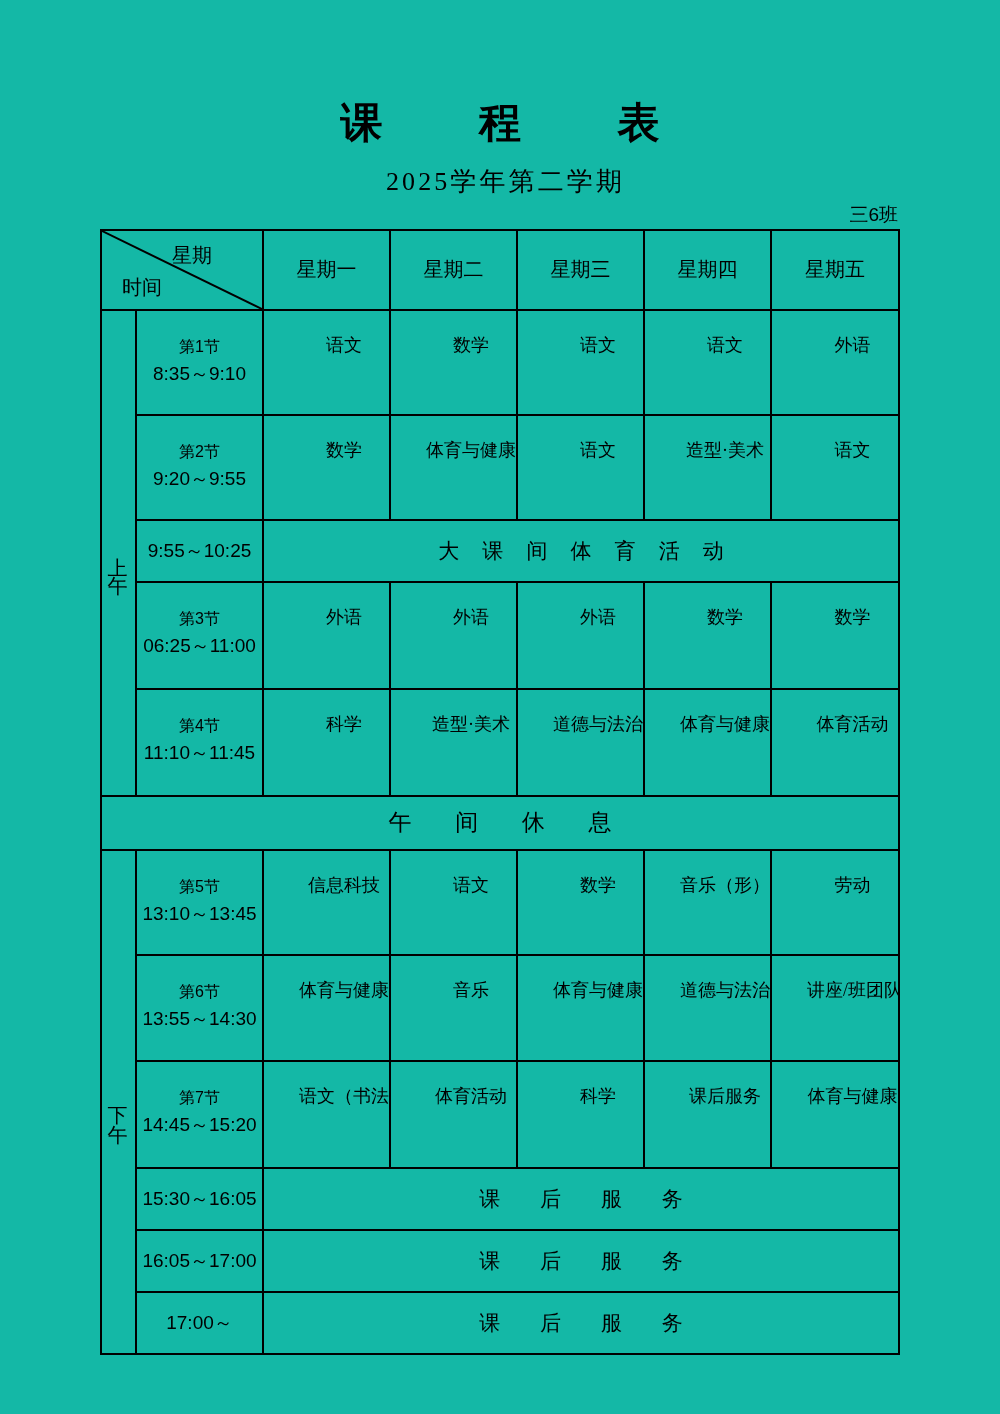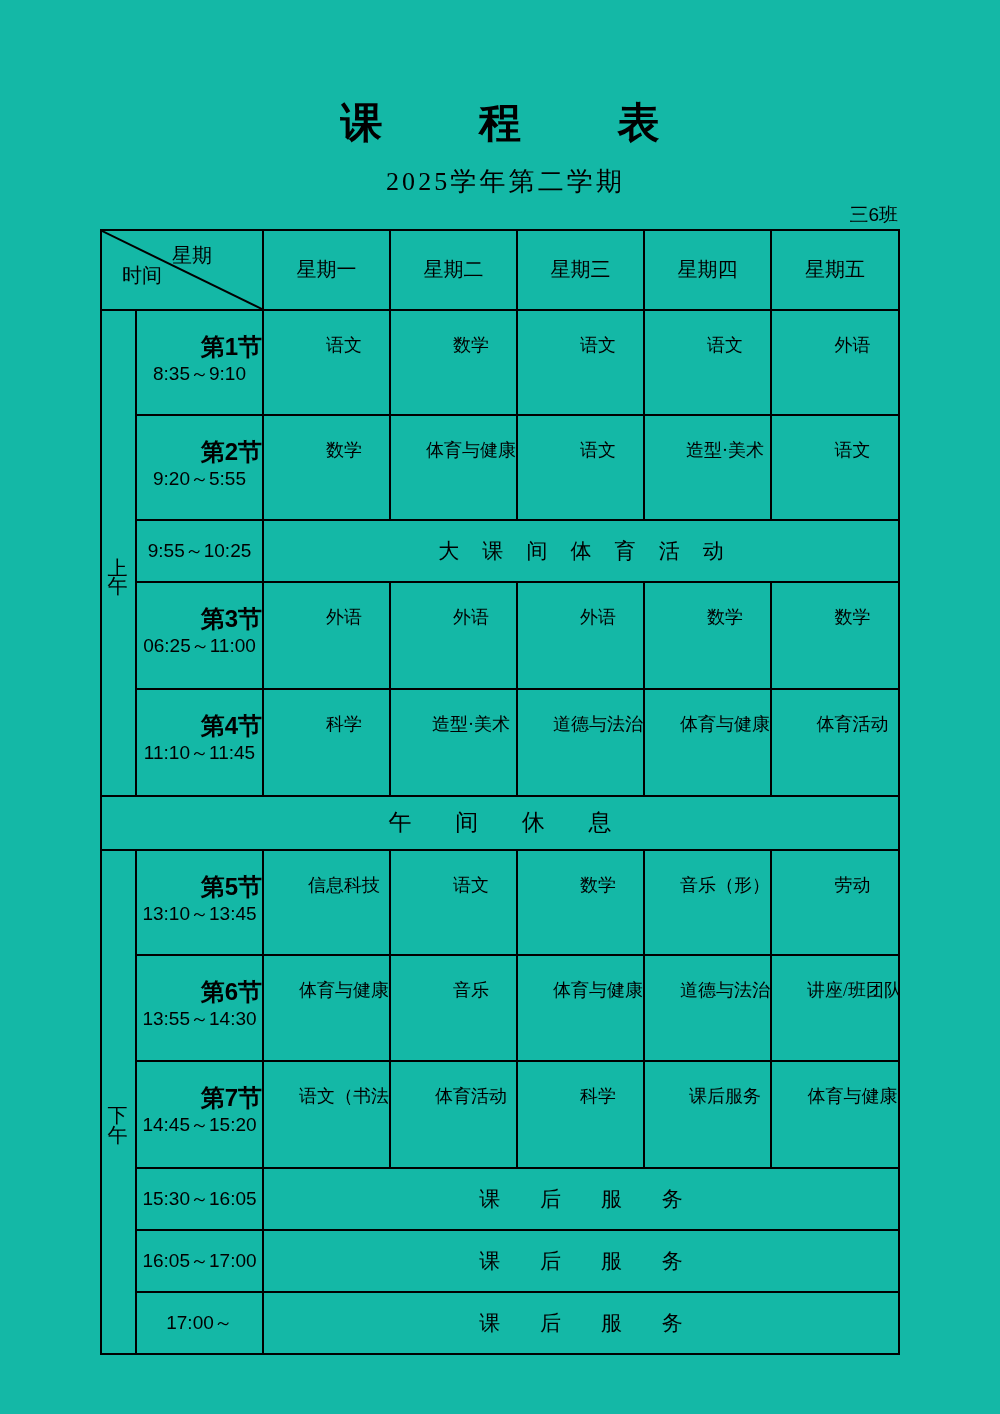--- a/index.html
+++ b/index.html
@@ -49,31 +49,31 @@
   tr.h46 { height:46px; }
 
   .r-head td { vertical-align:middle; font-size:20px; }
 
   
   tr.tall td { vertical-align:top; padding-top:22px; }
 
   td.corner { position:relative; padding:0; }
   .corner svg { position:absolute; left:0; top:0; width:100%; height:100%; display:block; }
   .corner-week { position:absolute; top:11px; left:70px; font-size:20px; }
-  .corner-time { position:absolute; bottom:20px; left:20px; font-size:20px; }
+  .corner-time { position:absolute; bottom:8px; left:20px; font-size:20px; }
 
   .tt td.side { vertical-align:middle; padding:0; }
   .vlabel {
     display:inline-block;
     writing-mode:vertical-rl; text-orientation:upright;
     letter-spacing:0.9em; margin-bottom:-0.9em;
     font-size:20px;
   }
 
-  .pname { font-size:24px; font-weight:bold; line-height:27px; white-space:nowrap;text-align:right; }
+  .pname { font-size:16px; font-weight:normal; line-height:27px; white-space:nowrap; }
   .ptime { font-size:19px; line-height:27px; white-space:nowrap; }
 
   .tt td.time-single { vertical-align:middle; padding:0; font-size:19px; white-space:nowrap; }
 
   .tt td.subject {
     font-family:"Liberation Serif","DejaVu Serif",serif;
     font-size:18px; white-space:nowrap;padding-left:35px;
   }
 
   .tt td.merged {
@@ -138,21 +138,21 @@
         <td class="subject">语文</td>
         <td class="subject">数学</td>
         <td class="subject">语文</td>
         <td class="subject">语文</td>
         <td class="subject">外语</td>
       </tr>
 
       <tr class="tall hA">
         <td class="time">
           <div class="pname">第2节</div>
-          <div class="ptime">9:20～5:55</div>
+          <div class="ptime">9:20～9:55</div>
         </td>
         <td class="subject">数学</td>
         <td class="subject">体育与健康</td>
         <td class="subject">语文</td>
         <td class="subject">造型·美术</td>
         <td class="subject">语文</td>
       </tr>
 
       <tr class="hS">
         <td class="time-single">9:55～10:25</td>

